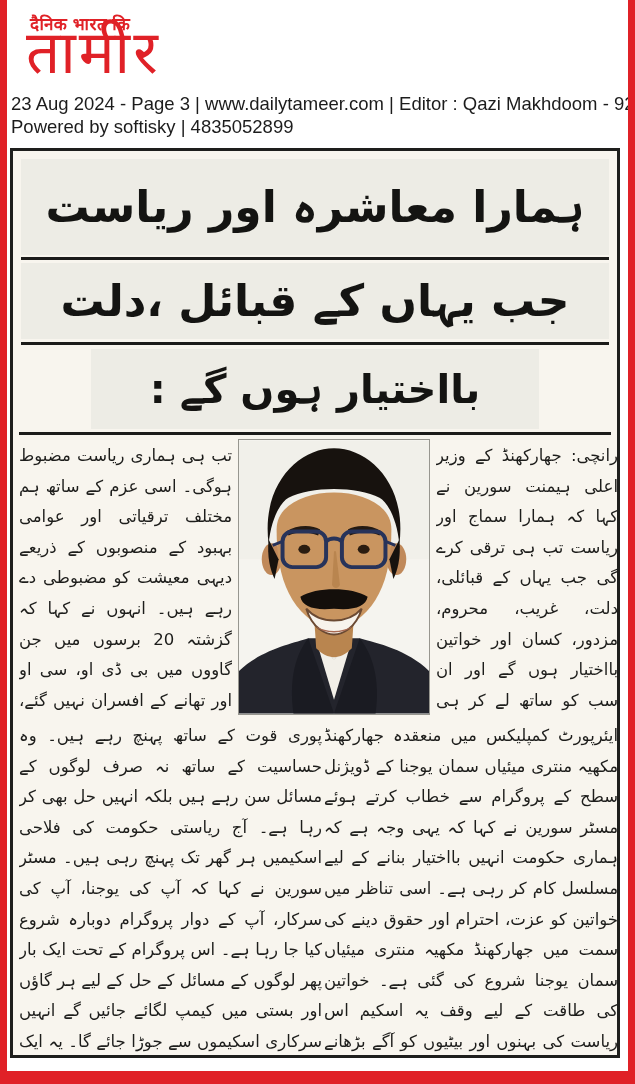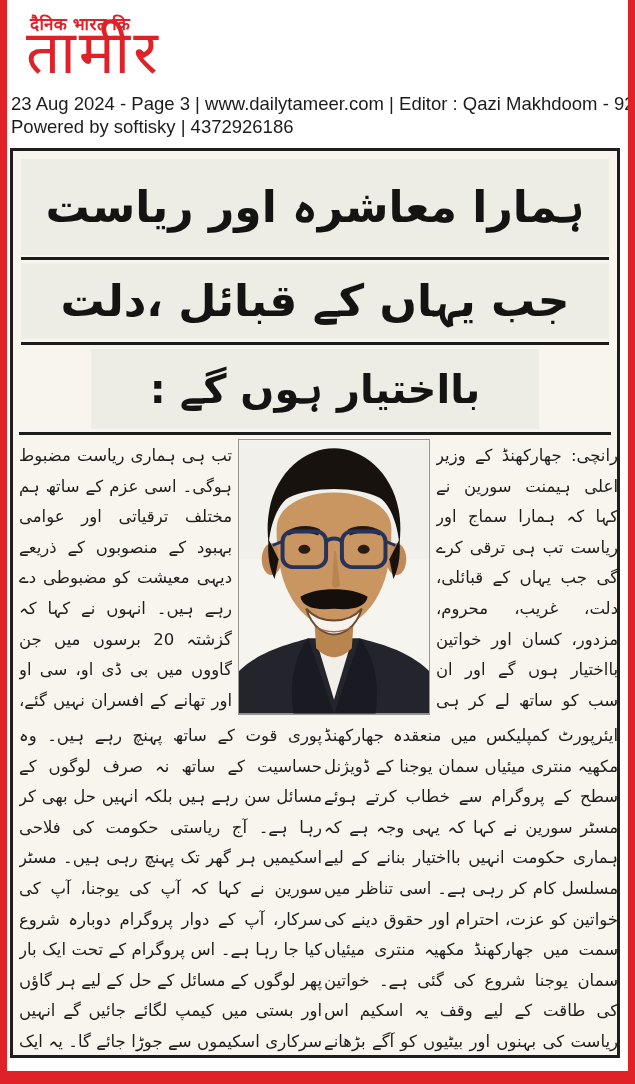--- a/index.html
+++ b/index.html
@@ -56,21 +56,21 @@
 </head>
 <body>
 
 <div class="stripe left"></div>
 <div class="stripe right"></div>
 <div class="bottom-bar"></div>
 
 <div class="tagline">दैनिक भारत कि</div>
 <div class="logo">तामीर</div>
 <div class="dateline">23 Aug 2024 - Page 3 | www.dailytameer.com | Editor : Qazi Makhdoom - 927</div>
-<div class="powered">Powered by softisky | 4372926186</div>
+<div class="powered">Powered by softisky | 4835052899</div>
 
 <div class="article-box">
 
   <div class="hbar hbar1" lang="ur">ہمارا معاشرہ اور ریاست تب ہی ترقی کرے گی</div>
   <div class="hrule hrule1"></div>
 
   <div class="hbar hbar2" lang="ur">جب یہاں کے قبائل ،دلت اور خواتین</div>
   <div class="hrule hrule2"></div>
 
   <div class="hbar hbar3" lang="ur">بااختیار ہوں گے : ہیمنت سورین</div>

